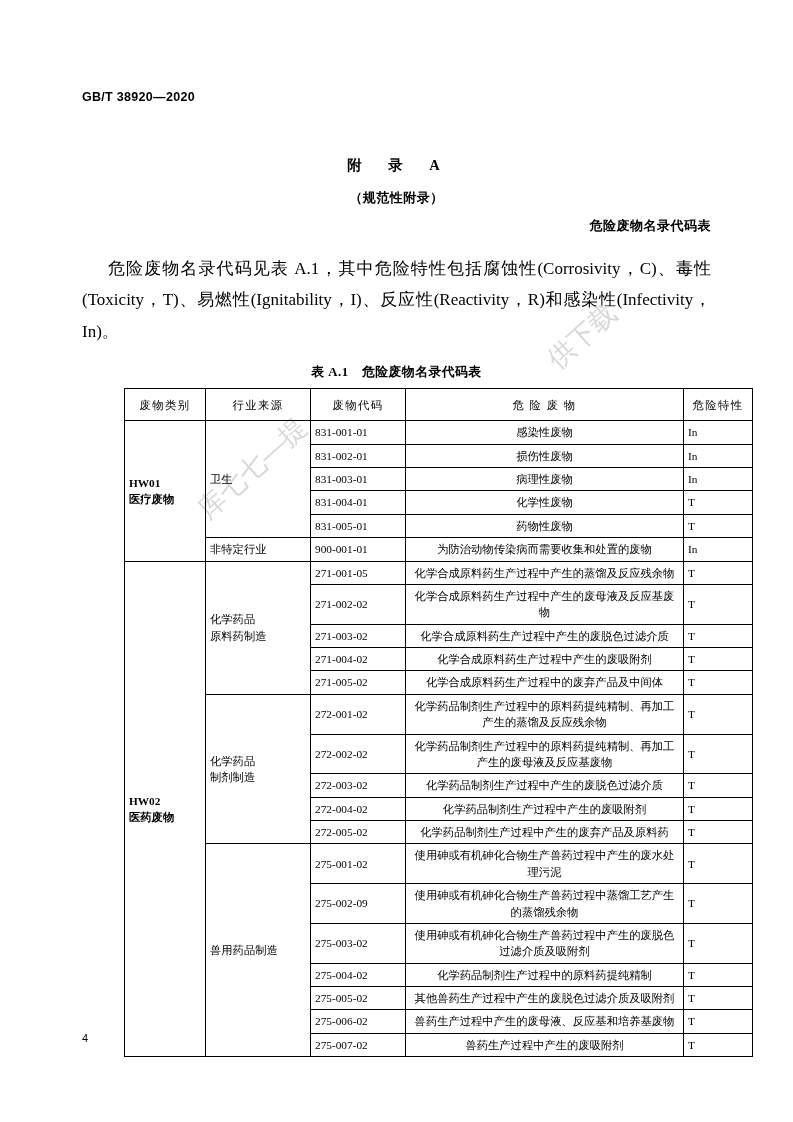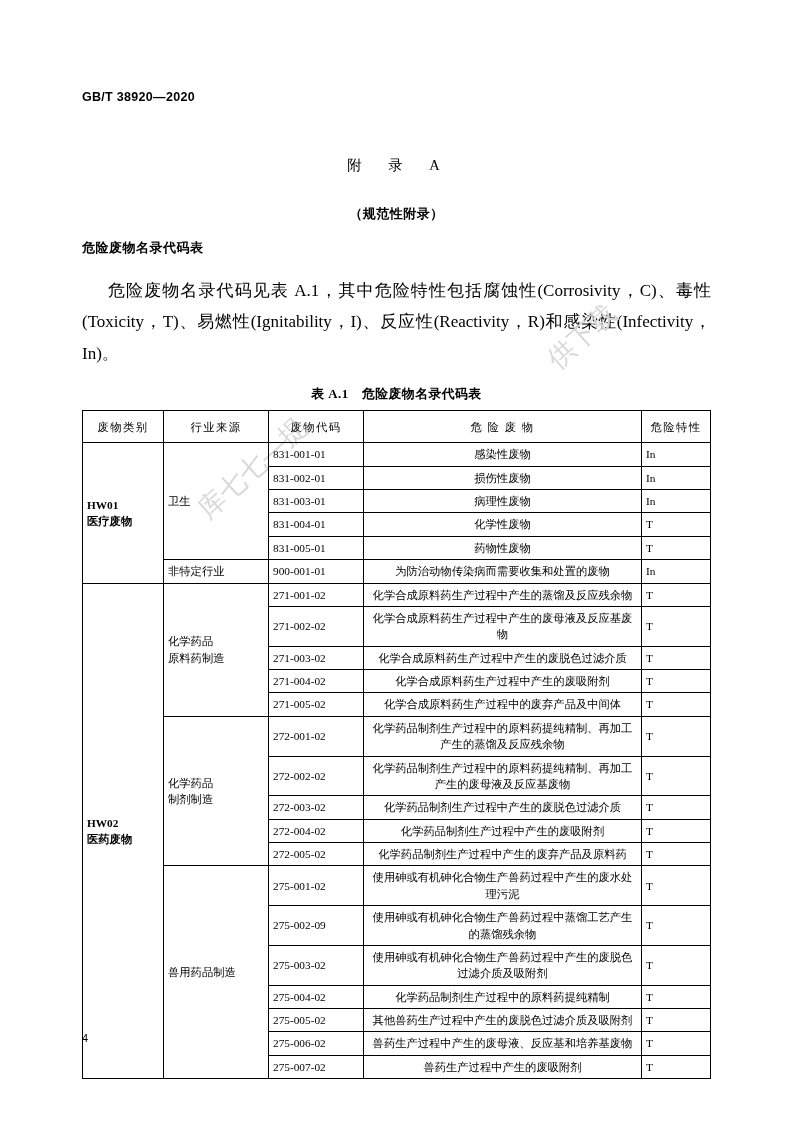--- a/index.html
+++ b/index.html
@@ -32,38 +32,38 @@
     letter-spacing: 0.3px;
   }
   .content {
     position: absolute;
     left: 82px;
     top: 150px;
     width: 629px;
   }
   .annex-title {
     text-align: center;
-    font-weight: normal;
+    font-weight: bold;
     font-size: 14.5px;
     letter-spacing: 6px;
     margin: 0;
     padding-top: 6px;
   }
   .annex-sub {
     text-align: center;
     font-weight: bold;
     font-size: 13px;
-    margin-top: 30px;
+    margin-top: 14px;
     letter-spacing: 0.5px;
   }
   .annex-sub2 {
-    text-align: left;
+    text-align: right;
     font-weight: bold;
     font-size: 13px;
-    margin-top: 16px;
+    margin-top: 10px;
     letter-spacing: 0.5px;
   }
   .para {
     margin-top: 18px;
     font-size: 17px;
     line-height: 1.85;
     text-indent: 26px;
     text-align: justify;
   }
   .table-caption {
@@ -74,20 +74,21 @@
     margin-bottom: 7px;
     letter-spacing: 0.5px;
   }
   table.hw {
     border-collapse: collapse;
     width: 629px;
     table-layout: fixed;
     font-size: 11.3px;
     position: relative;
     z-index: 2;
+    margin-left: 42px;
   }
   table.hw th, table.hw td {
     border: 1px solid #000000;
     padding: 3px 4px;
     line-height: 1.45;
     vertical-align: middle;
     background: transparent;
   }
   table.hw th {
     text-align: center;
@@ -191,21 +192,21 @@
           </tr>
           <tr class="rowh">
             <td class="c-ind center" rowspan="1">非特定行业</td>
             <td class="c-code center">900-001-01</td>
             <td class="c-name">为防治动物传染病而需要收集和处置的废物</td>
             <td class="c-char center">In</td>
           </tr>
           <tr class="rowh">
             <td class="c-cat center" rowspan="17">HW02<br>医药废物</td>
             <td class="c-ind center" rowspan="5">化学药品<br>原料药制造</td>
-            <td class="c-code center">271-001-02</td>
+            <td class="c-code center">271-001-05</td>
             <td class="c-name">化学合成原料药生产过程中产生的蒸馏及反应残余物</td>
             <td class="c-char center">T</td>
           </tr>
           <tr class="rowh">
             <td class="c-code center">271-002-02</td>
             <td class="c-name">化学合成原料药生产过程中产生的废母液及反应基废物</td>
             <td class="c-char center">T</td>
           </tr>
           <tr class="rowh">
             <td class="c-code center">271-003-02</td>

